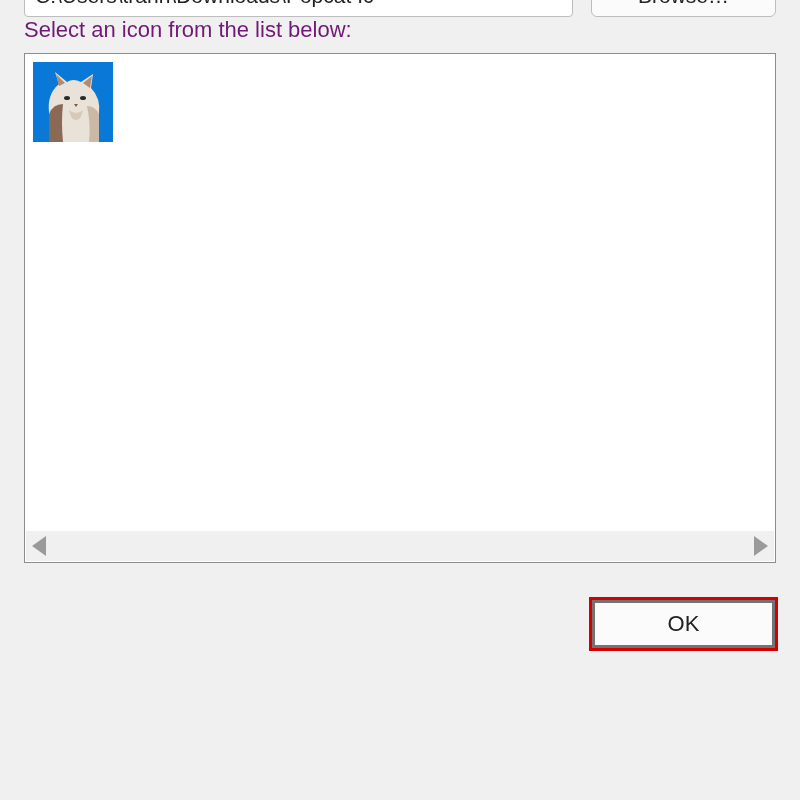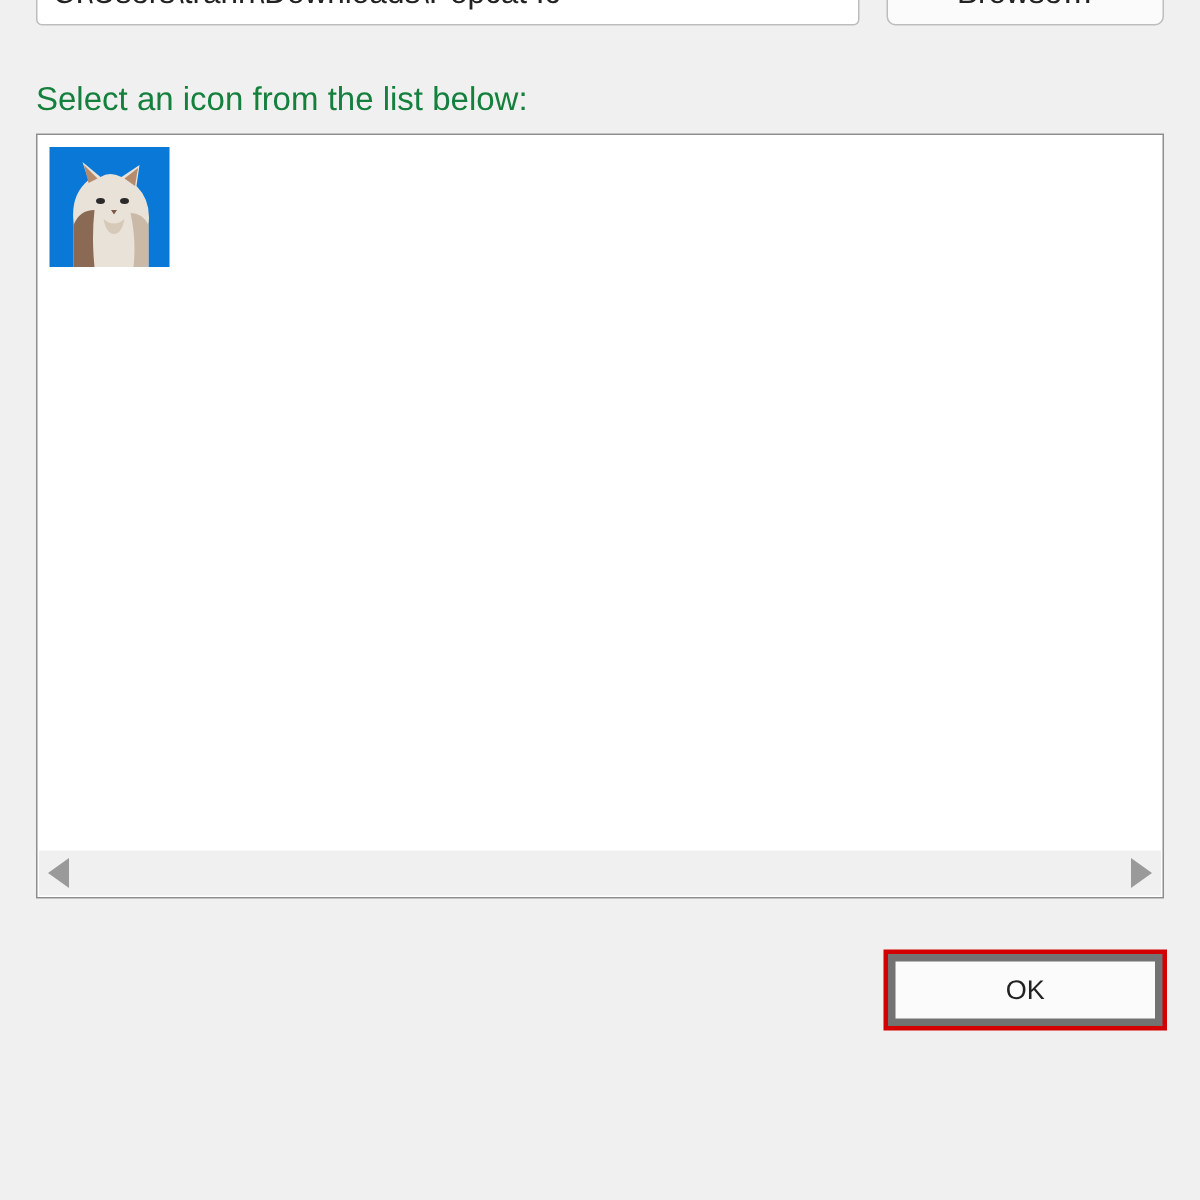--- a/index.html
+++ b/index.html
@@ -45,23 +45,22 @@
       border: 1px solid #bdbdbd;
       border-radius: 6px;
       font-size: 21px;
       color: #222;
       cursor: pointer;
       display: flex;
       align-items: center;
       justify-content: center;
     }
     .select-label {
-      margin-top: 36px;
       font-size: 22px;
-      color: #15803d;
+      color: #701a75;
     }
     .icon-list {
       margin-top: 10px;
       border: 1px solid #8d8d8d;
       background: #fff;
       height: 510px;
       position: relative;
       padding: 8px;
     }
     .icon-item {
@@ -108,23 +107,23 @@
     .button-row {
       margin-top: 36px;
       display: flex;
       justify-content: flex-end;
       gap: 18px;
     }
     .btn {
       width: 185px;
       height: 50px;
       background: #fbfbfb;
-      border: 6px solid #737373;
+      border: 4px solid #737373;
       border-radius: 6px;
-      font-size: 18px;
+      font-size: 22px;
       color: #222;
       cursor: pointer;
       display: flex;
       align-items: center;
       justify-content: center;
     }
     .ok-highlight {
       outline: 3px solid #d40000;
       outline-offset: -1px;
       border-radius: 0;

